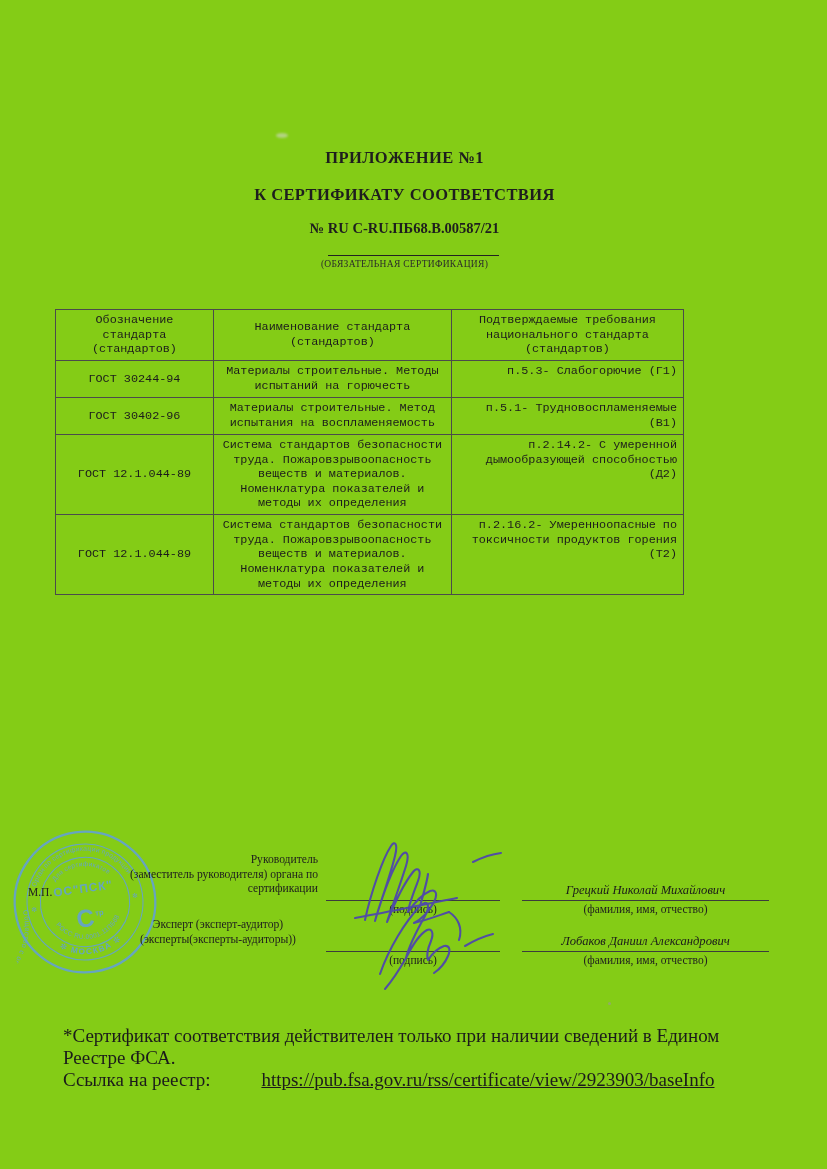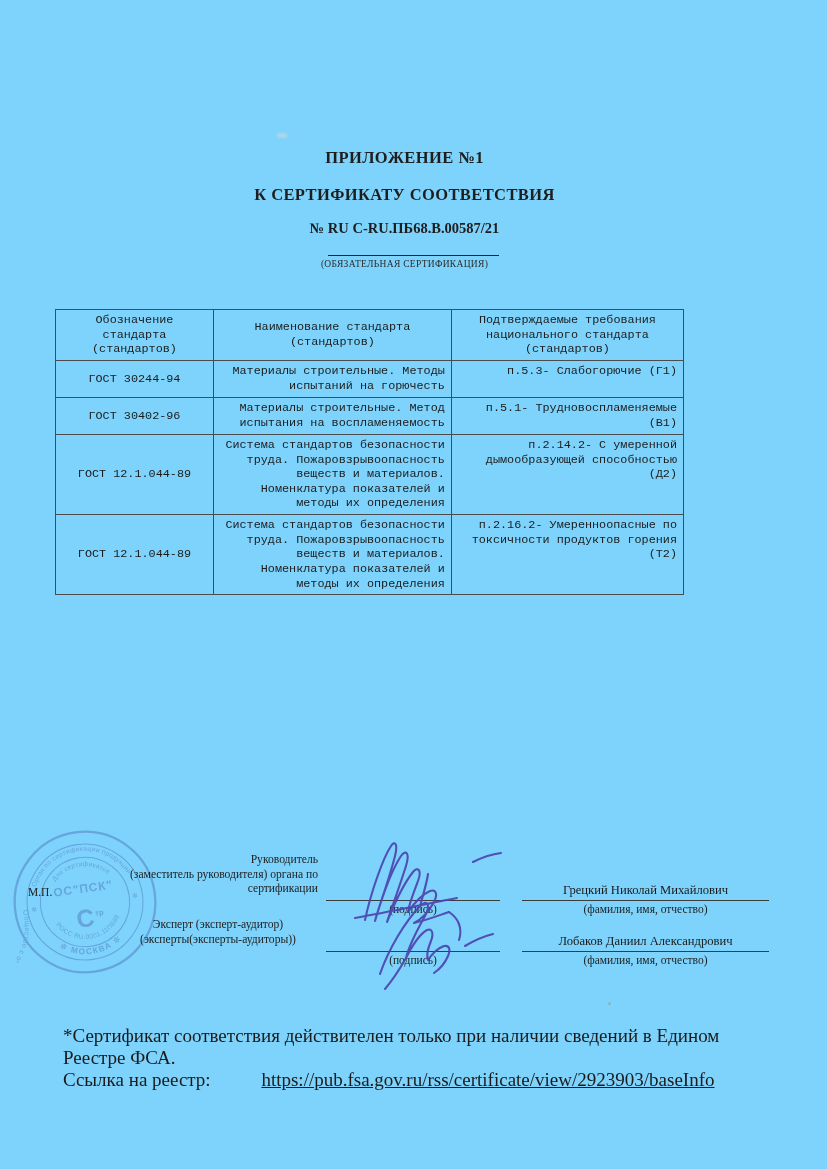--- a/index.html
+++ b/index.html
@@ -1,33 +1,33 @@
 <!DOCTYPE html>
 <html><head>
 <meta charset="utf-8">
 <style>
   html,body{margin:0;padding:0;background:#ffffff;}
   .page{
-    position:relative;width:827px;height:1169px;background:#7dd3fc;
+    position:relative;width:827px;height:1169px;background:#84cc16;
     font-family:"Liberation Serif","DejaVu Serif",serif;color:#1e1e1e;overflow:hidden;
   }
   
   .title-block{position:absolute;top:148px;left:0;width:100%;text-align:center;transform:translateX(-9px);}
   .title-1{font-size:16.5px;font-weight:bold;letter-spacing:.4px;margin:0 0 17px 0;}
   .title-2{font-size:16.5px;font-weight:bold;letter-spacing:.4px;margin:0 0 15px 0;}
   .title-3{font-size:14.5px;font-weight:bold;margin:0 0 22px 0;}
   .title-3 .num{border-bottom:1.6px solid #222;padding-bottom:19px;}
   .title-4{font-size:9.5px;letter-spacing:.3px;color:#2b2b2b;margin:0;}
   
   .std-table{position:absolute;top:309px;left:55px;width:629px;border-collapse:collapse;
     font-size:11.8px;line-height:1.24;color:#1c1c1c;font-family:Liberation Mono, monospace;}
   .std-table th,.std-table td{border:1.3px solid #4b4b4b;padding:3px 6px;font-weight:normal;}
   .std-table th{text-align:center;vertical-align:middle;}
   .col-designation{width:185px;text-align:center;vertical-align:middle;}
-  .col-name{width:276px;text-align:right;vertical-align:middle;}
+  .col-name{width:276px;text-align:center;vertical-align:middle;}
   .col-req{width:255px;text-align:right;vertical-align:top;}
   th.col-req{padding:3px 14px;}
   tr.row-small td{height:30px;}
   tr.row-big td{height:60px;}
   tr.head-row th{height:33px;}
   
   .role-head{position:absolute;top:853px;left:118px;width:200px;text-align:right;
     font-size:11.6px;line-height:14.6px;}
   .role-expert{position:absolute;top:917px;left:118px;width:200px;text-align:center;
     font-size:11.6px;line-height:15px;}
@@ -35,21 +35,21 @@
   .sig-line{position:absolute;height:0;border-bottom:1.3px solid #3c3c3c;}
   #sig-line-1{top:900px;left:326px;width:174px;}
   #sig-line-2{top:951px;left:326px;width:174px;}
   #name-line-1{top:900px;left:522px;width:247px;}
   #name-line-2{top:951px;left:522px;width:247px;}
   .caption{position:absolute;font-size:11.5px;text-align:center;color:#1f1f1f;}
   #cap-sig-1{top:903px;left:326px;width:174px;}
   #cap-sig-2{top:954px;left:326px;width:174px;}
   #cap-fio-1{top:903px;left:522px;width:247px;}
   #cap-fio-2{top:954px;left:522px;width:247px;}
-  .person{position:absolute;font-size:12.6px;text-align:center;color:#1b1b1b;}
+  .person{position:absolute;font-size:12.6px;text-align:center;color:#1b1b1b;font-style:italic;}
   #person-1{top:883px;left:522px;width:247px;}
   #person-2{top:934px;left:522px;width:247px;}
   
   .stamp-wrap{position:absolute;top:826px;left:9px;width:152px;height:152px;
     transform:rotate(-8deg);opacity:.88;}
   .stamp-wrap svg{font-family:"Liberation Sans","DejaVu Sans",sans-serif;}
   
   .ink-wrap{position:absolute;top:828px;left:325px;width:235px;height:166px;pointer-events:none;}
   
   .footer{position:absolute;top:1025px;left:63px;width:660px;font-size:19px;line-height:22px;color:#1b1b1b;}

